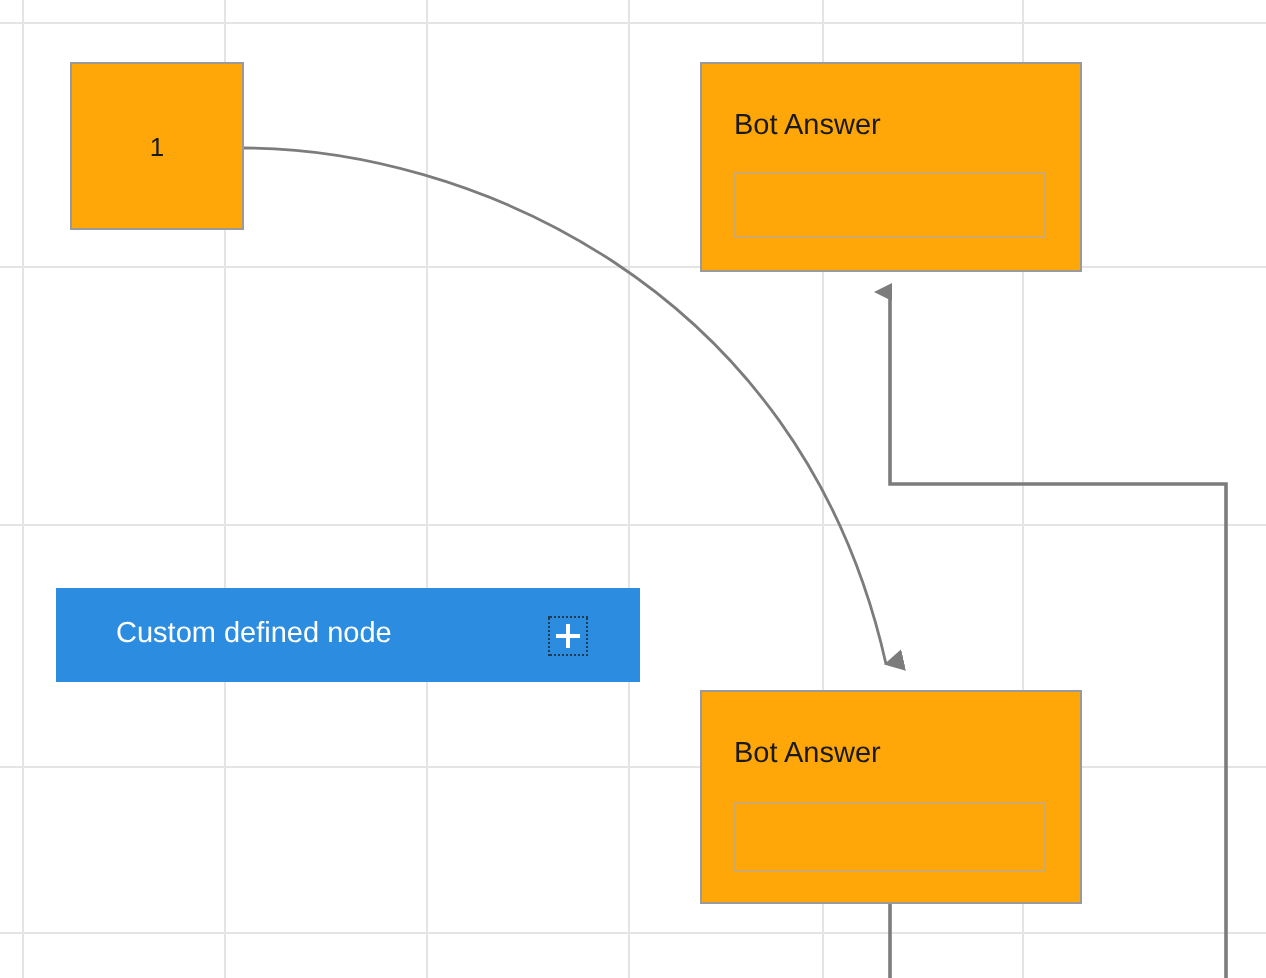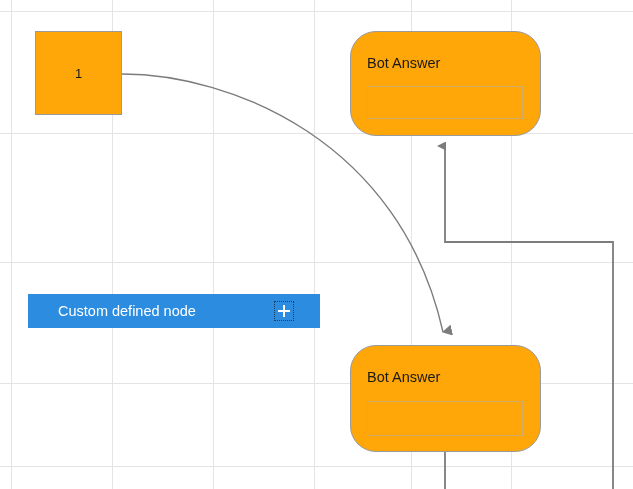--- a/index.html
+++ b/index.html
@@ -53,21 +53,20 @@
   .node-start-label {
     color: #1a1a1a;
     font-size: 13px;
     line-height: 1;
   }
   .node-bot {
     left: 350px;
     width: 191px;
     height: 105px;
     padding: 16px;
-    border-radius: 26px;
   }
   .node-bot-1 { top: 31px; }
   .node-bot-2 { top: 345px; height: 107px; }
   .node-bot-title {
     position: absolute;
     left: 16px;
     top: 24px;
     font-size: 14.5px;
     color: #1a1a1a;
     line-height: 1;
@@ -86,21 +85,21 @@
   .node-bot-2 .node-bot-slot {
     top: 55px;
     height: 35px;
   }
   
   .palette-chip {
     position: absolute;
     left: 28px;
     top: 294px;
     width: 292px;
-    height: 34px;
+    height: 47px;
     background: #2B8CE0;
     display: flex;
     align-items: center;
     box-sizing: border-box;
   }
   .palette-chip-label {
     color: #ffffff;
     font-size: 14.5px;
     margin-left: 30px;
     line-height: 1;

